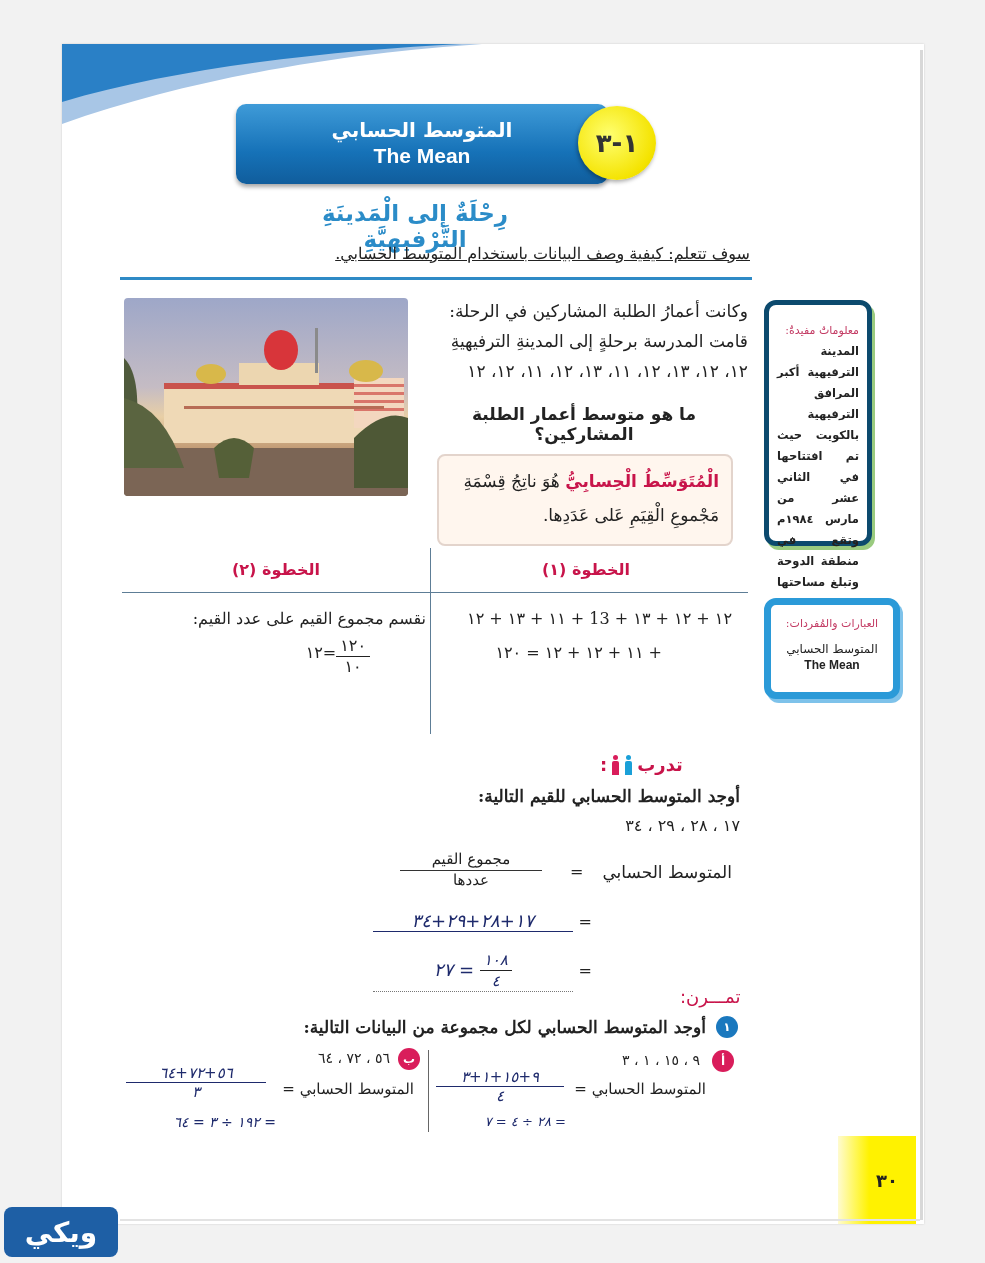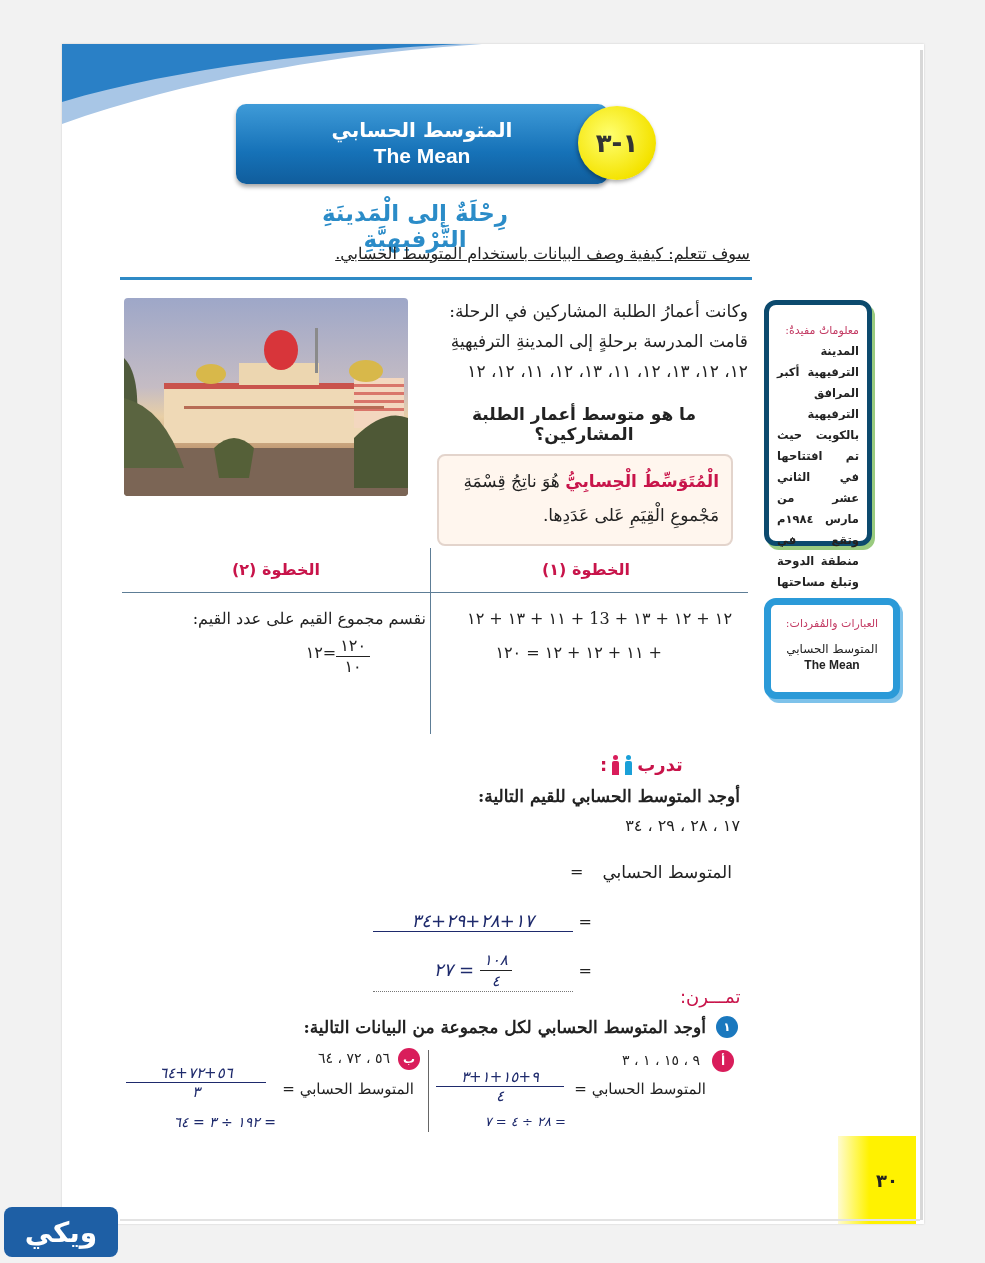--- a/index.html
+++ b/index.html
@@ -238,20 +238,24 @@
   <span class="person" style="color:#1aa0d8;"></span>
   <span class="person" style="color:#d91d5b;"></span>
   <span>:</span>
 </div>
 <div class="practice-q">أوجد المتوسط الحسابي للقيم التالية:</div>
 <div class="practice-vals">١٧ ، ٢٨ ، ٢٩ ، ٣٤</div>
 
 <div class="formula-row">
   <div class="formula-label">المتوسط الحسابي</div>
   <div class="formula-eq">=</div>
+  <div class="formula-frac">
+    <div class="num" style="direction:rtl;">مجموع القيم</div>
+    <div style="direction:rtl;">عددها</div>
+  </div>
 </div>
 
 <div class="hw-line" style="left:352px; top:910px; width:240px;">
   <span style="font-size:16px;">=</span>
   <span class="dots hand" style="width:200px; text-align:center; border-bottom:1px solid #1e2a6c;">١٧+٢٨+٢٩+٣٤</span>
 </div>
 <div class="hw-line" style="left:352px; top:950px; width:240px;">
   <span style="font-size:16px;">=</span>
   <span class="dots hand" style="width:200px; text-align:center;">
     <span class="frac" style="font-size:15px;"><span class="num">١٠٨</span><span class="den">٤</span></span>

